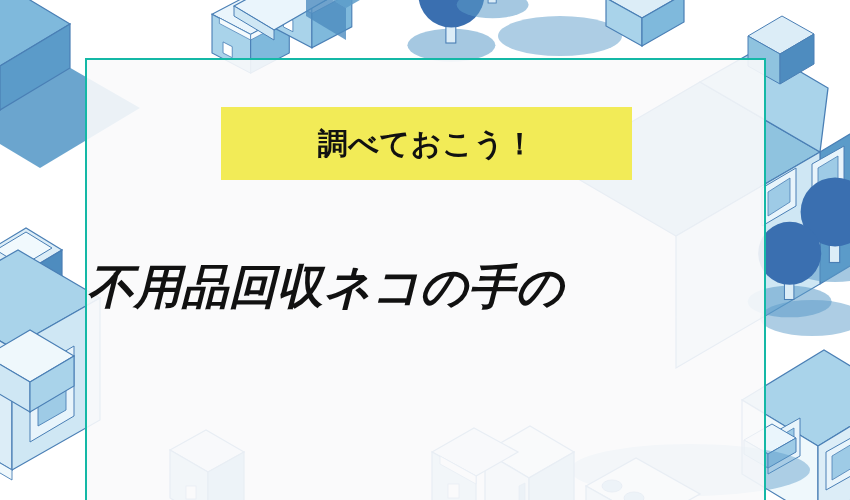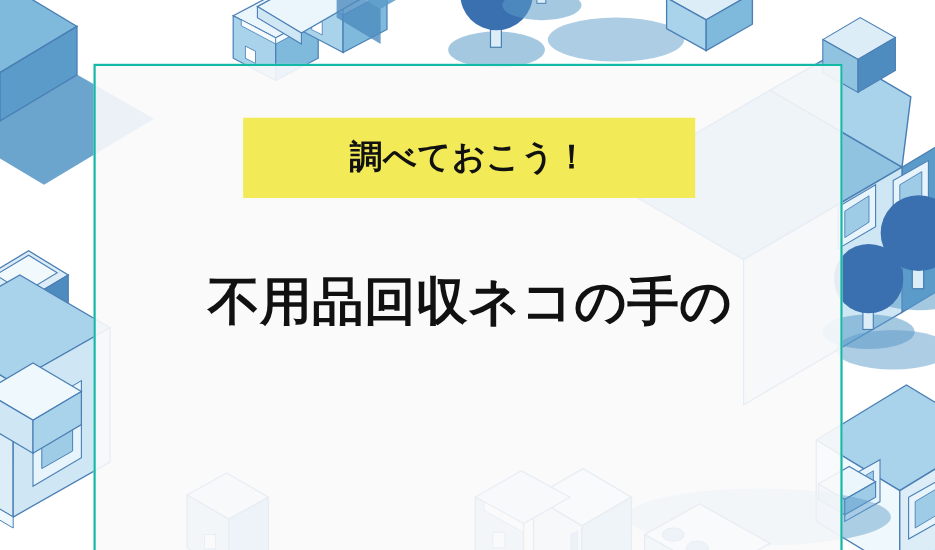--- a/index.html
+++ b/index.html
@@ -62,23 +62,24 @@
     line-height: 1;
     color: #111111;
     letter-spacing: 0.02em;
     white-space: nowrap;
   }
 
   
   #headline {
     position: absolute;
     left: 0;
-    top: 184px;
+    top: 196px;
     width: 681px;
-    text-align: center;
+    text-align: left;
+    font-style: italic;
   }
 
   .headline-line {
     display: block;
     font-family: "DejaVu Sans", "Liberation Sans", sans-serif;
     font-weight: 700;
     font-size: 47px;
     line-height: 1.32;
     color: #111111;
     letter-spacing: 0.005em;

